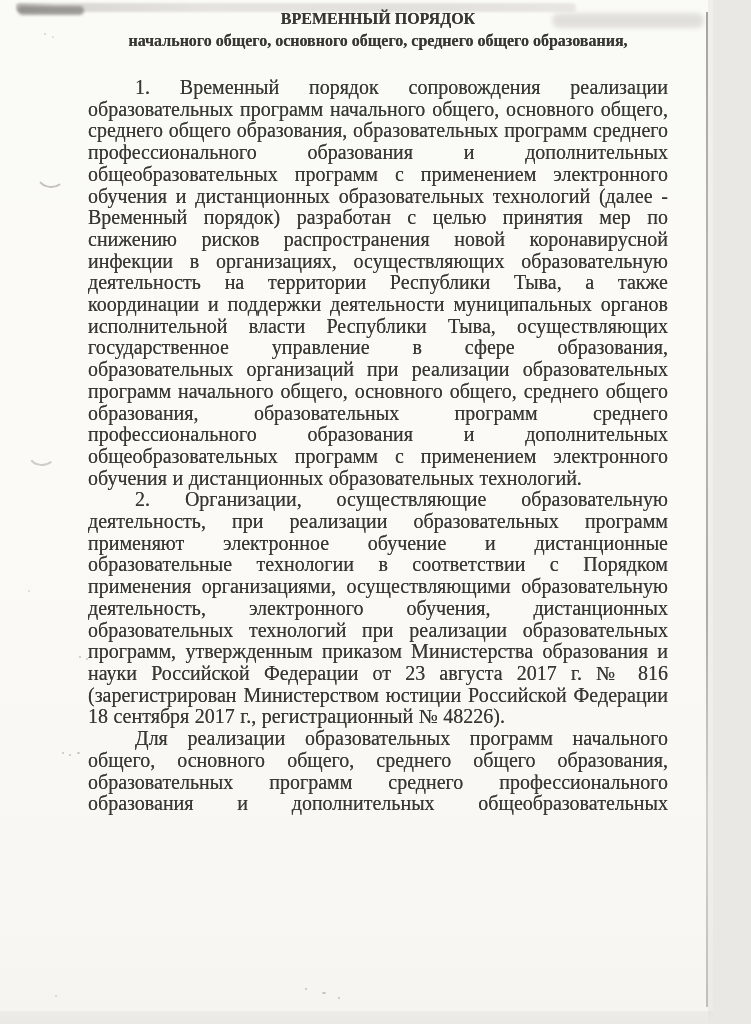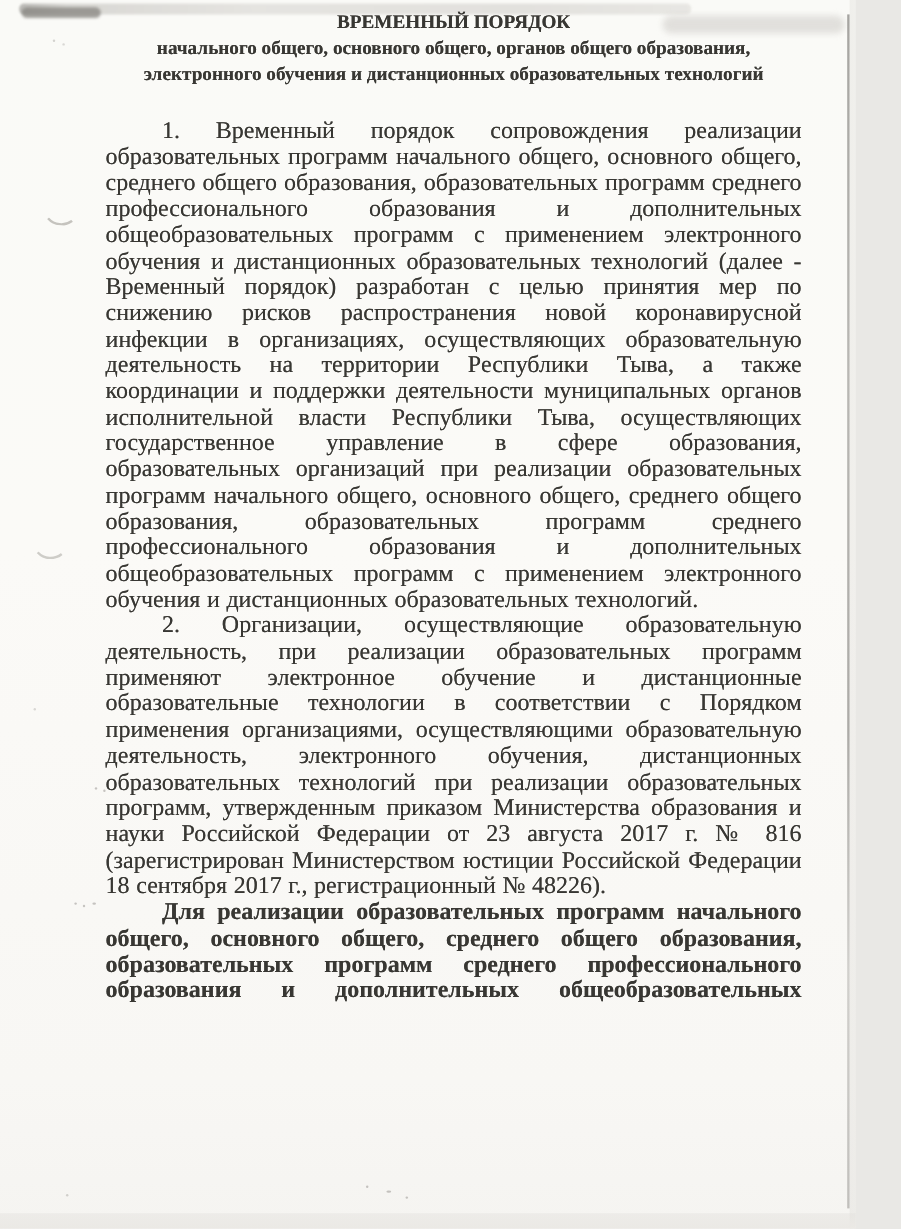--- a/index.html
+++ b/index.html
@@ -87,21 +87,21 @@
   }
   .doc-heading .t-line{white-space:nowrap;}
   .body-para{
     margin:0;
     font-size:20px;
     line-height:21.7px;
     text-align:justify;
     text-indent:47px;
     word-spacing:.5px;
   }
-  .body-para.continued{text-align-last:justify;font-weight:bold;}
+  .body-para.continued{text-align-last:justify;}
 </style>
 </head>
 <body>
 
 <div class="scan">
 
   <div class="top-band"></div>
   <div class="top-blob"></div>
   <div class="top-smudge-right"></div>
   <div class="edge-line-right"></div>
@@ -118,21 +118,20 @@
   <div class="speck s7"></div>
   <div class="speck s8"></div>
   <div class="speck s9"></div>
   <div class="speck s10"></div>
   <div class="speck s11"></div>
   <div class="speck s12"></div>
 
   <div class="page-text">
     <div class="doc-heading">
       <div class="t-line">ВРЕМЕННЫЙ ПОРЯДОК</div>
-      <div class="t-line">начального общего, основного общего, органов общего образования,</div>
-      <div class="t-line">электронного обучения и дистанционных образовательных технологий</div>
+      <div class="t-line">начального общего, основного общего, среднего общего образования,</div>
     </div>
     <p class="body-para">1. Временный порядок сопровождения реализации образовательных программ начального общего, основного общего, среднего общего образования, образовательных программ среднего профессионального образования и дополнительных общеобразовательных программ с применением электронного обучения и дистанционных образовательных технологий (далее - Временный порядок) разработан с целью принятия мер по снижению рисков распространения новой коронавирусной инфекции в организациях, осуществляющих образовательную деятельность на территории Республики Тыва, а также координации и поддержки деятельности муниципальных органов исполнительной власти Республики Тыва, осуществляющих государственное управление в сфере образования, образовательных организаций при реализации образовательных программ начального общего, основного общего, среднего общего образования, образовательных программ среднего профессионального образования и дополнительных общеобразовательных программ с применением электронного обучения и дистанционных образовательных технологий.</p>
     <p class="body-para">2. Организации, осуществляющие образовательную деятельность, при реализации образовательных программ применяют электронное обучение и дистанционные образовательные технологии в соответствии с Порядком применения организациями, осуществляющими образовательную деятельность, электронного обучения, дистанционных образовательных технологий при реализации образовательных программ, утвержденным приказом Министерства образования и науки Российской Федерации от 23 августа 2017 г. № 816 (зарегистрирован Министерством юстиции Российской Федерации 18 сентября 2017 г., регистрационный № 48226).</p>
     <p class="body-para continued">Для реализации образовательных программ начального общего, основного общего, среднего общего образования, образовательных программ среднего профессионального образования и дополнительных общеобразовательных</p>
   </div>
 
 </div>
 
 </body></html>

